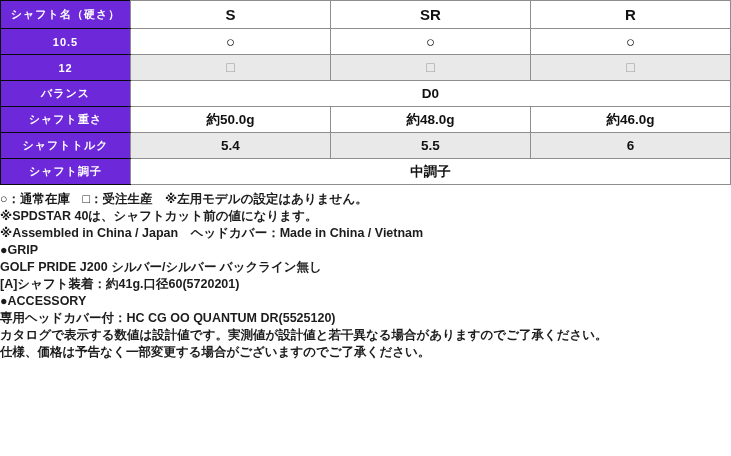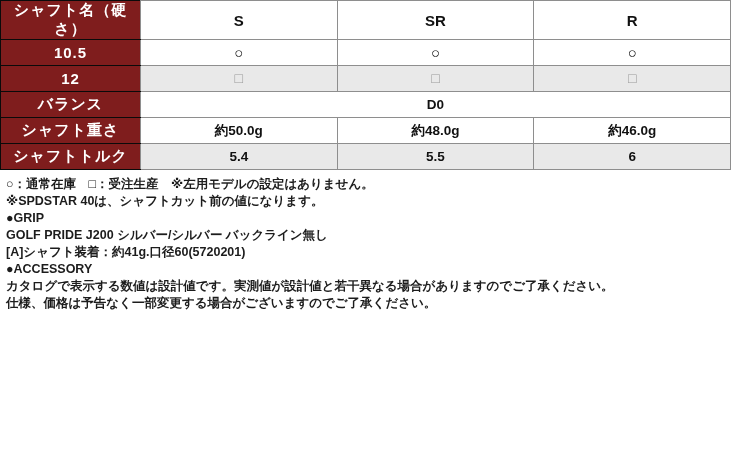--- a/index.html
+++ b/index.html
@@ -22,46 +22,46 @@
     border: 1px solid #8e8e8e;
     text-align: center;
     vertical-align: middle;
     font-weight: bold;
     font-size: 13.5px;
     color: #111111;
     background: #ffffff;
     padding: 0;
   }
   table.spec td.lbl {
-    background: #7f1d1d;
+    background: #6d28d9;
     color: #ffffff;
     border-color: #0a0a0a;
     border-right: 1px solid #8e8e8e;
-    font-size: 15px;
+    font-size: 11px;
     letter-spacing: 1px;
-    width: 140px;
+    width: 130px;
   }
   table.spec tr.shade td:not(.lbl) { background: #e9e9e9; }
   table.spec td.hcell { font-size: 15px; }
   td .sym-square {
     font-size: 14px;
     color: #9b9b9b;
     font-weight: normal;
     line-height: 1;
   }
   td .sym-circle {
     font-size: 15px;
     color: #111111;
     font-weight: normal;
     line-height: 1;
   }
   
   .notes {
     margin-top: 6px;
-    padding-left: 6px;
+    padding-left: 0;
   }
   .notes .line {
     font-size: 12.5px;
     font-weight: bold;
     line-height: 17px;
     color: #1c1c1c;
     white-space: nowrap;
   }
 </style>
 </head>
@@ -104,25 +104,31 @@
     <td>約46.0g</td>
   </tr>
 
   <tr class="shade">
     <td class="lbl">シャフトトルク</td>
     <td>5.4</td>
     <td>5.5</td>
     <td>6</td>
   </tr>
 
+  <tr>
+    <td class="lbl">シャフト調子</td>
+    <td colspan="3">中調子</td>
+  </tr>
 </tbody>
   </table>
 
 <div class="notes">
   <div class="line">○：通常在庫　□：受注生産　※左用モデルの設定はありません。</div>
   <div class="line">※SPDSTAR 40は、シャフトカット前の値になります。</div>
+  <div class="line">※Assembled in China / Japan　ヘッドカバー：Made in China / Vietnam</div>
   <div class="line">●GRIP</div>
   <div class="line">GOLF PRIDE J200 シルバー/シルバー バックライン無し</div>
   <div class="line">[A]シャフト装着：約41g.口径60(5720201)</div>
   <div class="line">●ACCESSORY</div>
+  <div class="line">専用ヘッドカバー付：HC CG OO QUANTUM DR(5525120)</div>
   <div class="line">カタログで表示する数値は設計値です。実測値が設計値と若干異なる場合がありますのでご了承ください。</div>
   <div class="line">仕様、価格は予告なく一部変更する場合がございますのでご了承ください。</div>
 </div>
 
 </body></html>

